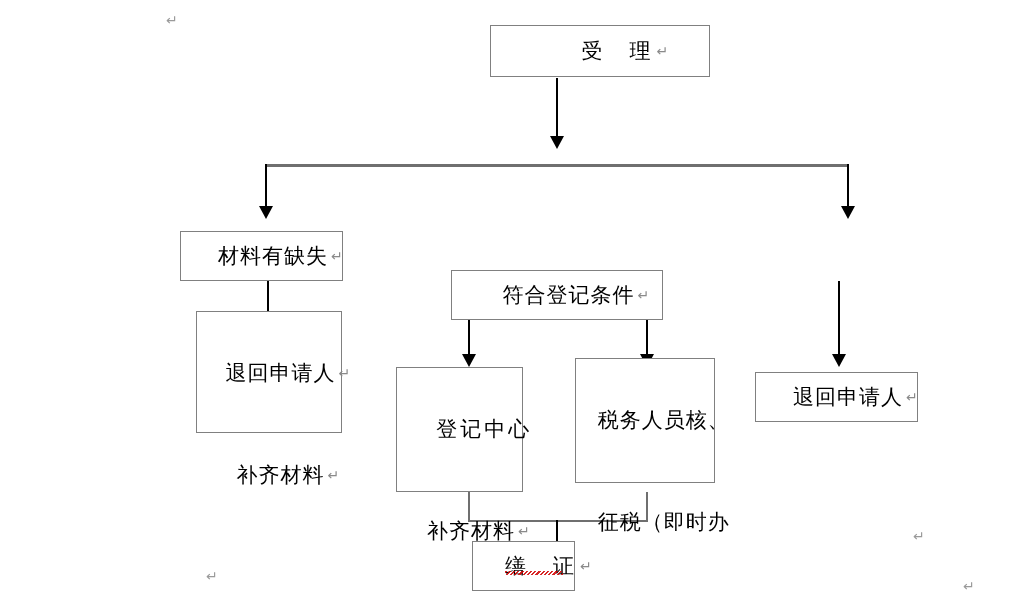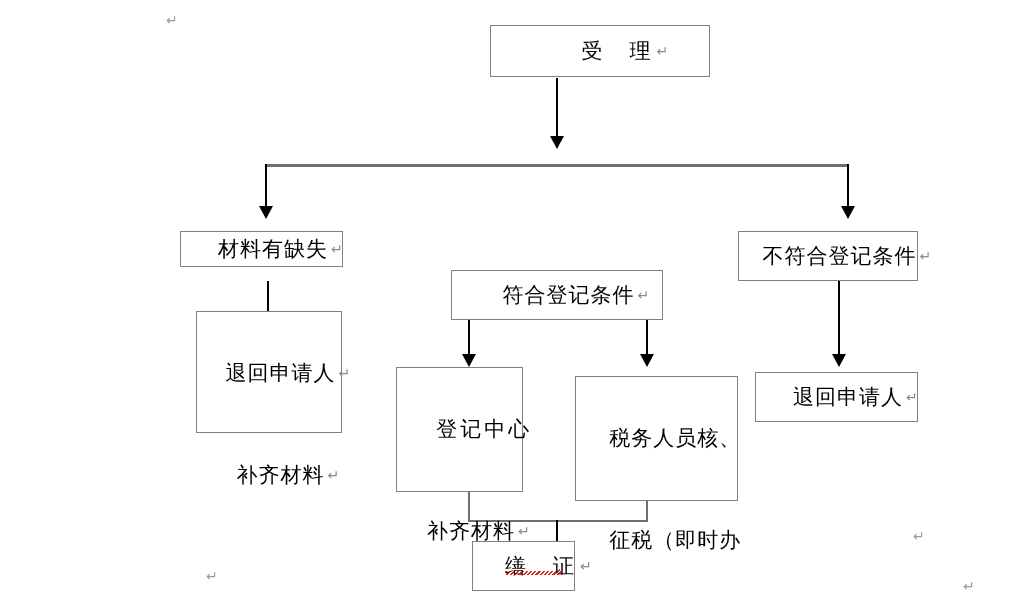--- a/index.html
+++ b/index.html
@@ -136,57 +136,52 @@
   <div class="vline grey" style="left:646px; top:492px; height:30px;"></div>
   <div class="hline grey" style="left:468px; top:520px; width:180px;"></div>
   <div class="vline" style="left:556px; top:520px; height:22px;"></div>
 
   <div class="node center-v" style="left:447px; top:25px; width:220px; height:52px;margin-left:43px;">
     <div class="line wide">
       <span>受　理</span><span class="pilcrow">↵</span>
     </div>
   </div>
 
-  <div class="node center-v" style="left:180px; top:231px; width:163px; height:36px;text-align:right;">
+  <div class="node center-v" style="left:180px; top:231px; width:163px; height:50px;text-align:right;">
     <div class="line">
       <span>材料有缺失</span><span class="pilcrow">↵</span>
     </div>
   </div>
 
   <div class="node center-v" style="left:451px; top:231px; width:212px; height:50px;margin-top:39px;">
     <div class="line">
       <span>符合登记条件</span><span class="pilcrow">↵</span>
     </div>
   </div>
 
-  <div class="node center-v" style="left:738px; top:231px; width:180px; height:50px;">
-    <div class="line">
-      <span>不符合登记条件</span><span class="pilcrow">↵</span>
-    </div>
-  </div>
 
   <div class="node top-v" style="left:196px; top:311px; width:146px; height:122px;">
     <div class="line">
       <span>退回申请人</span><span class="pilcrow">↵</span>
     </div>
     <div class="line">
       <span>补齐材料</span><span class="pilcrow">↵</span>
     </div>
   </div>
 
   <div class="node top-v" style="left:396px; top:367px; width:127px; height:125px;">
     <div class="line wide">
       <span>登记中心</span>
     </div>
     <div class="line">
       <span>补齐材料</span><span class="pilcrow">↵</span>
     </div>
   </div>
 
-  <div class="node top-v" style="left:575px; top:376px; width:163px; height:125px;">
+  <div class="node top-v" style="left:575px; top:358px; width:140px; height:125px;">
     <div class="line">
       <span>税务人员核、</span>
     </div>
     <div class="line">
       <span>征税（即时办</span>
     </div>
     <div class="line">
       
     </div>
   </div>

